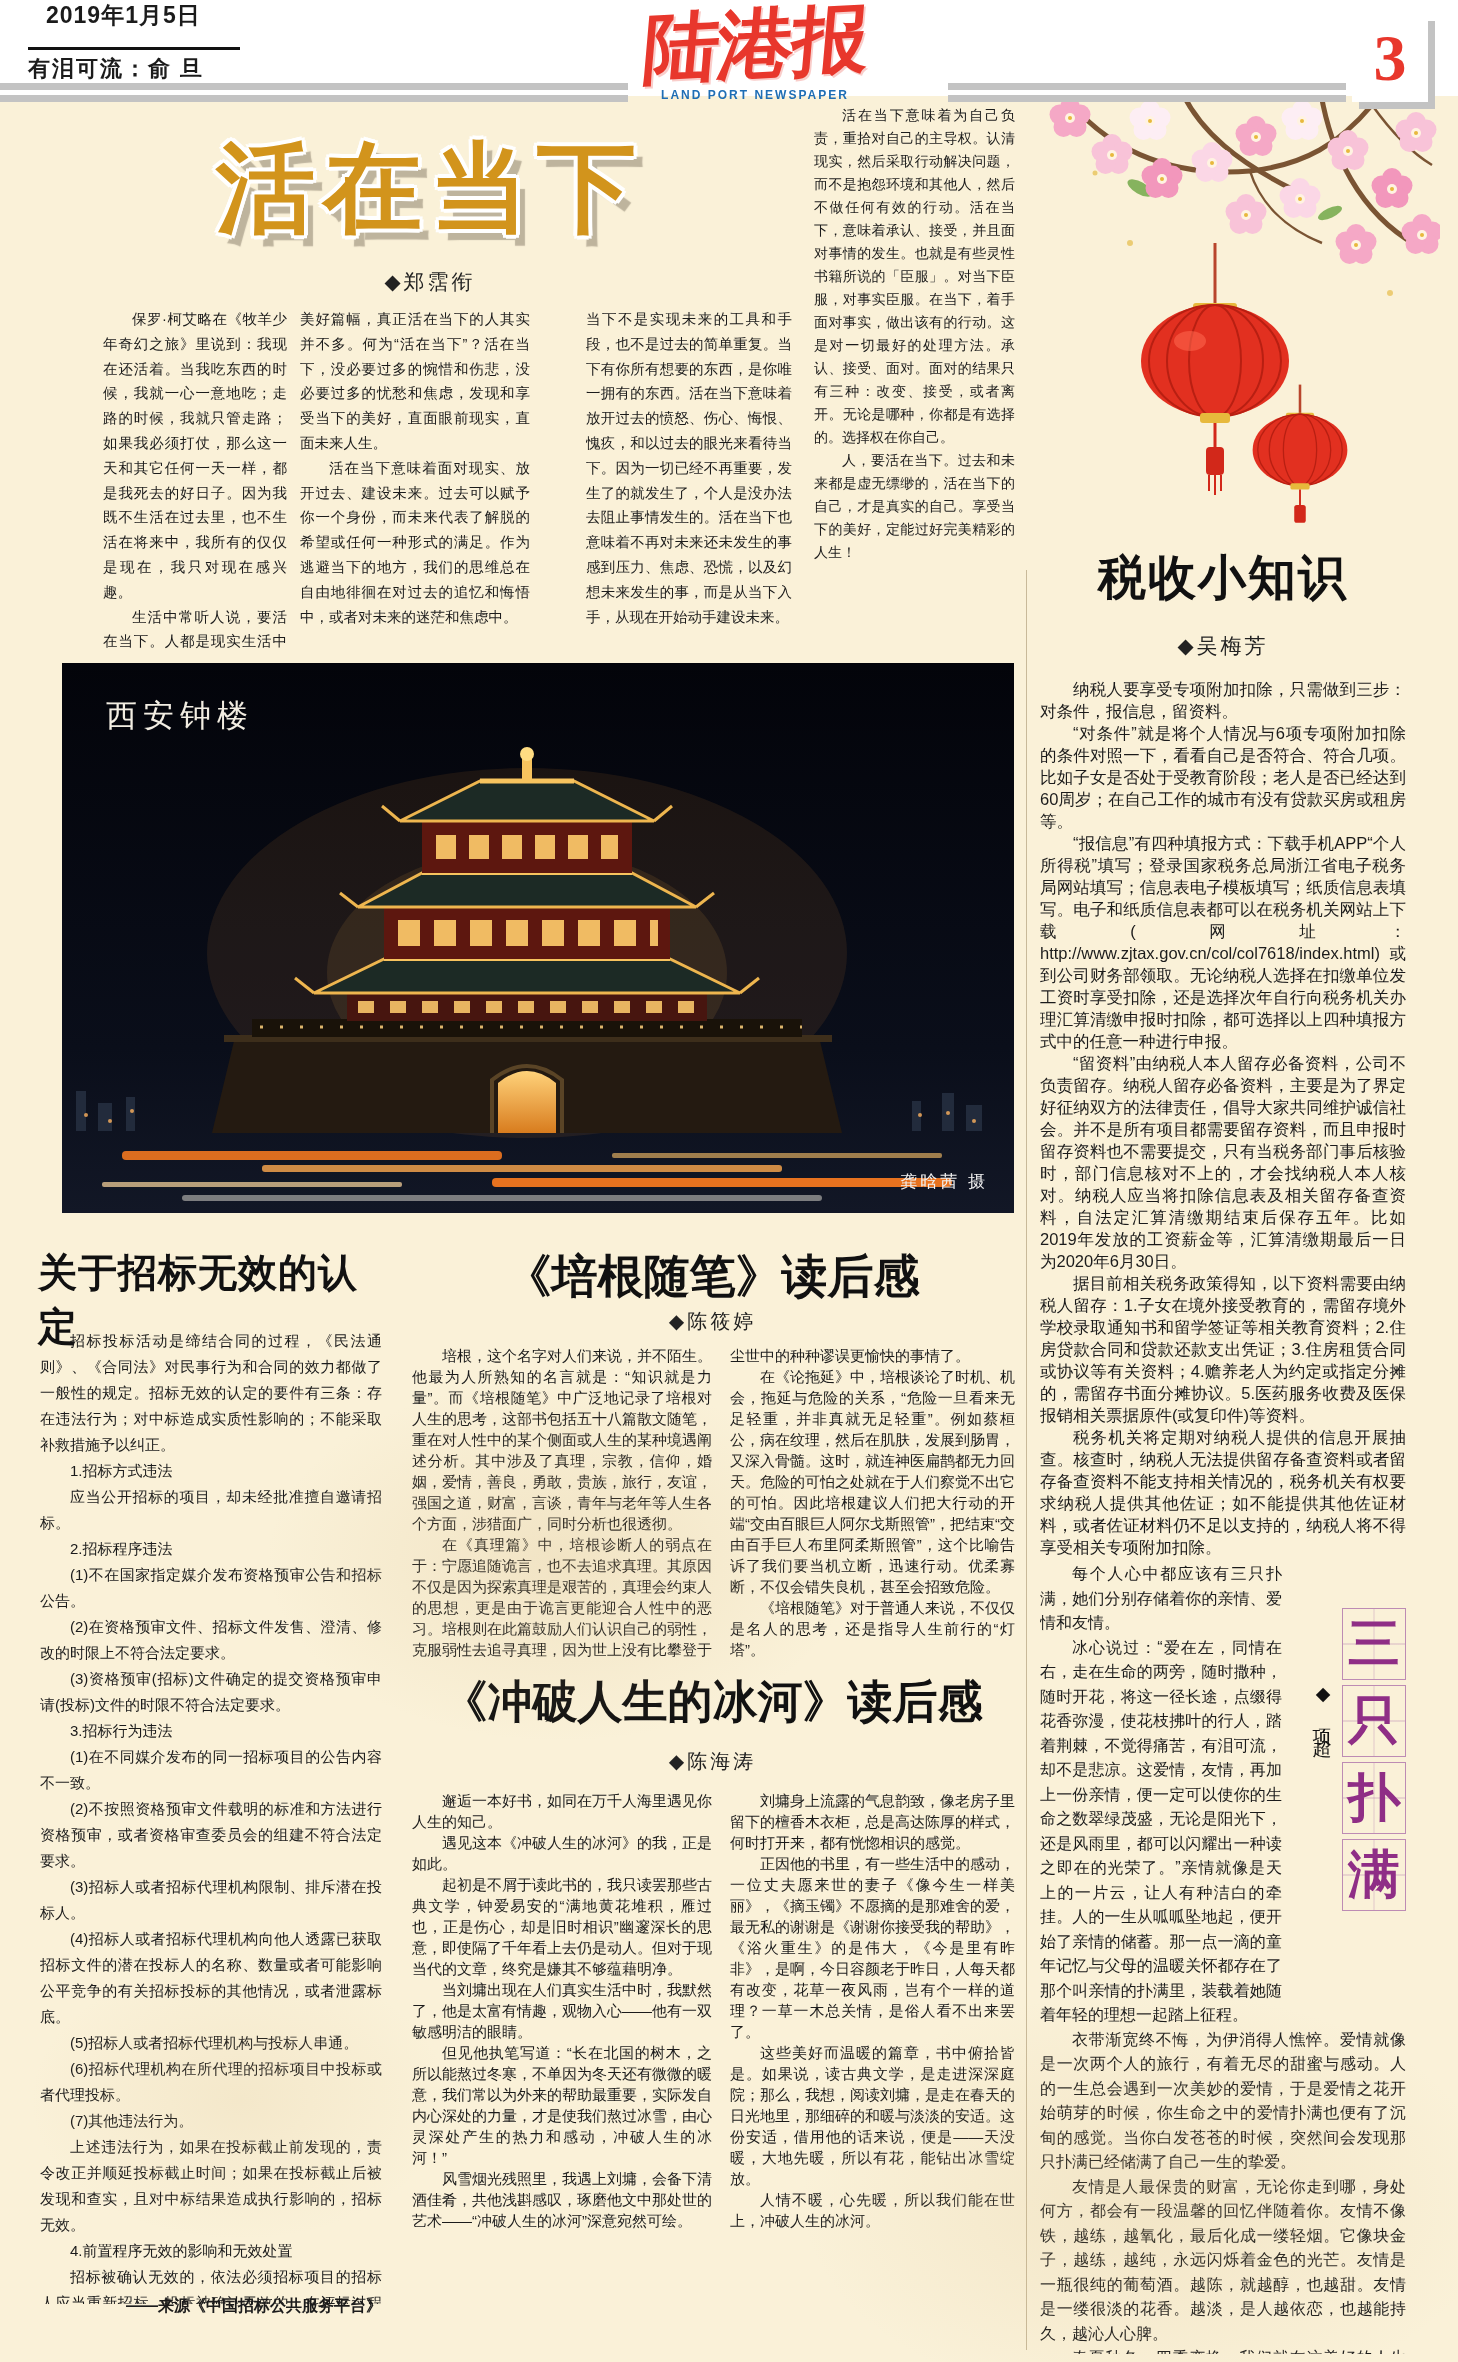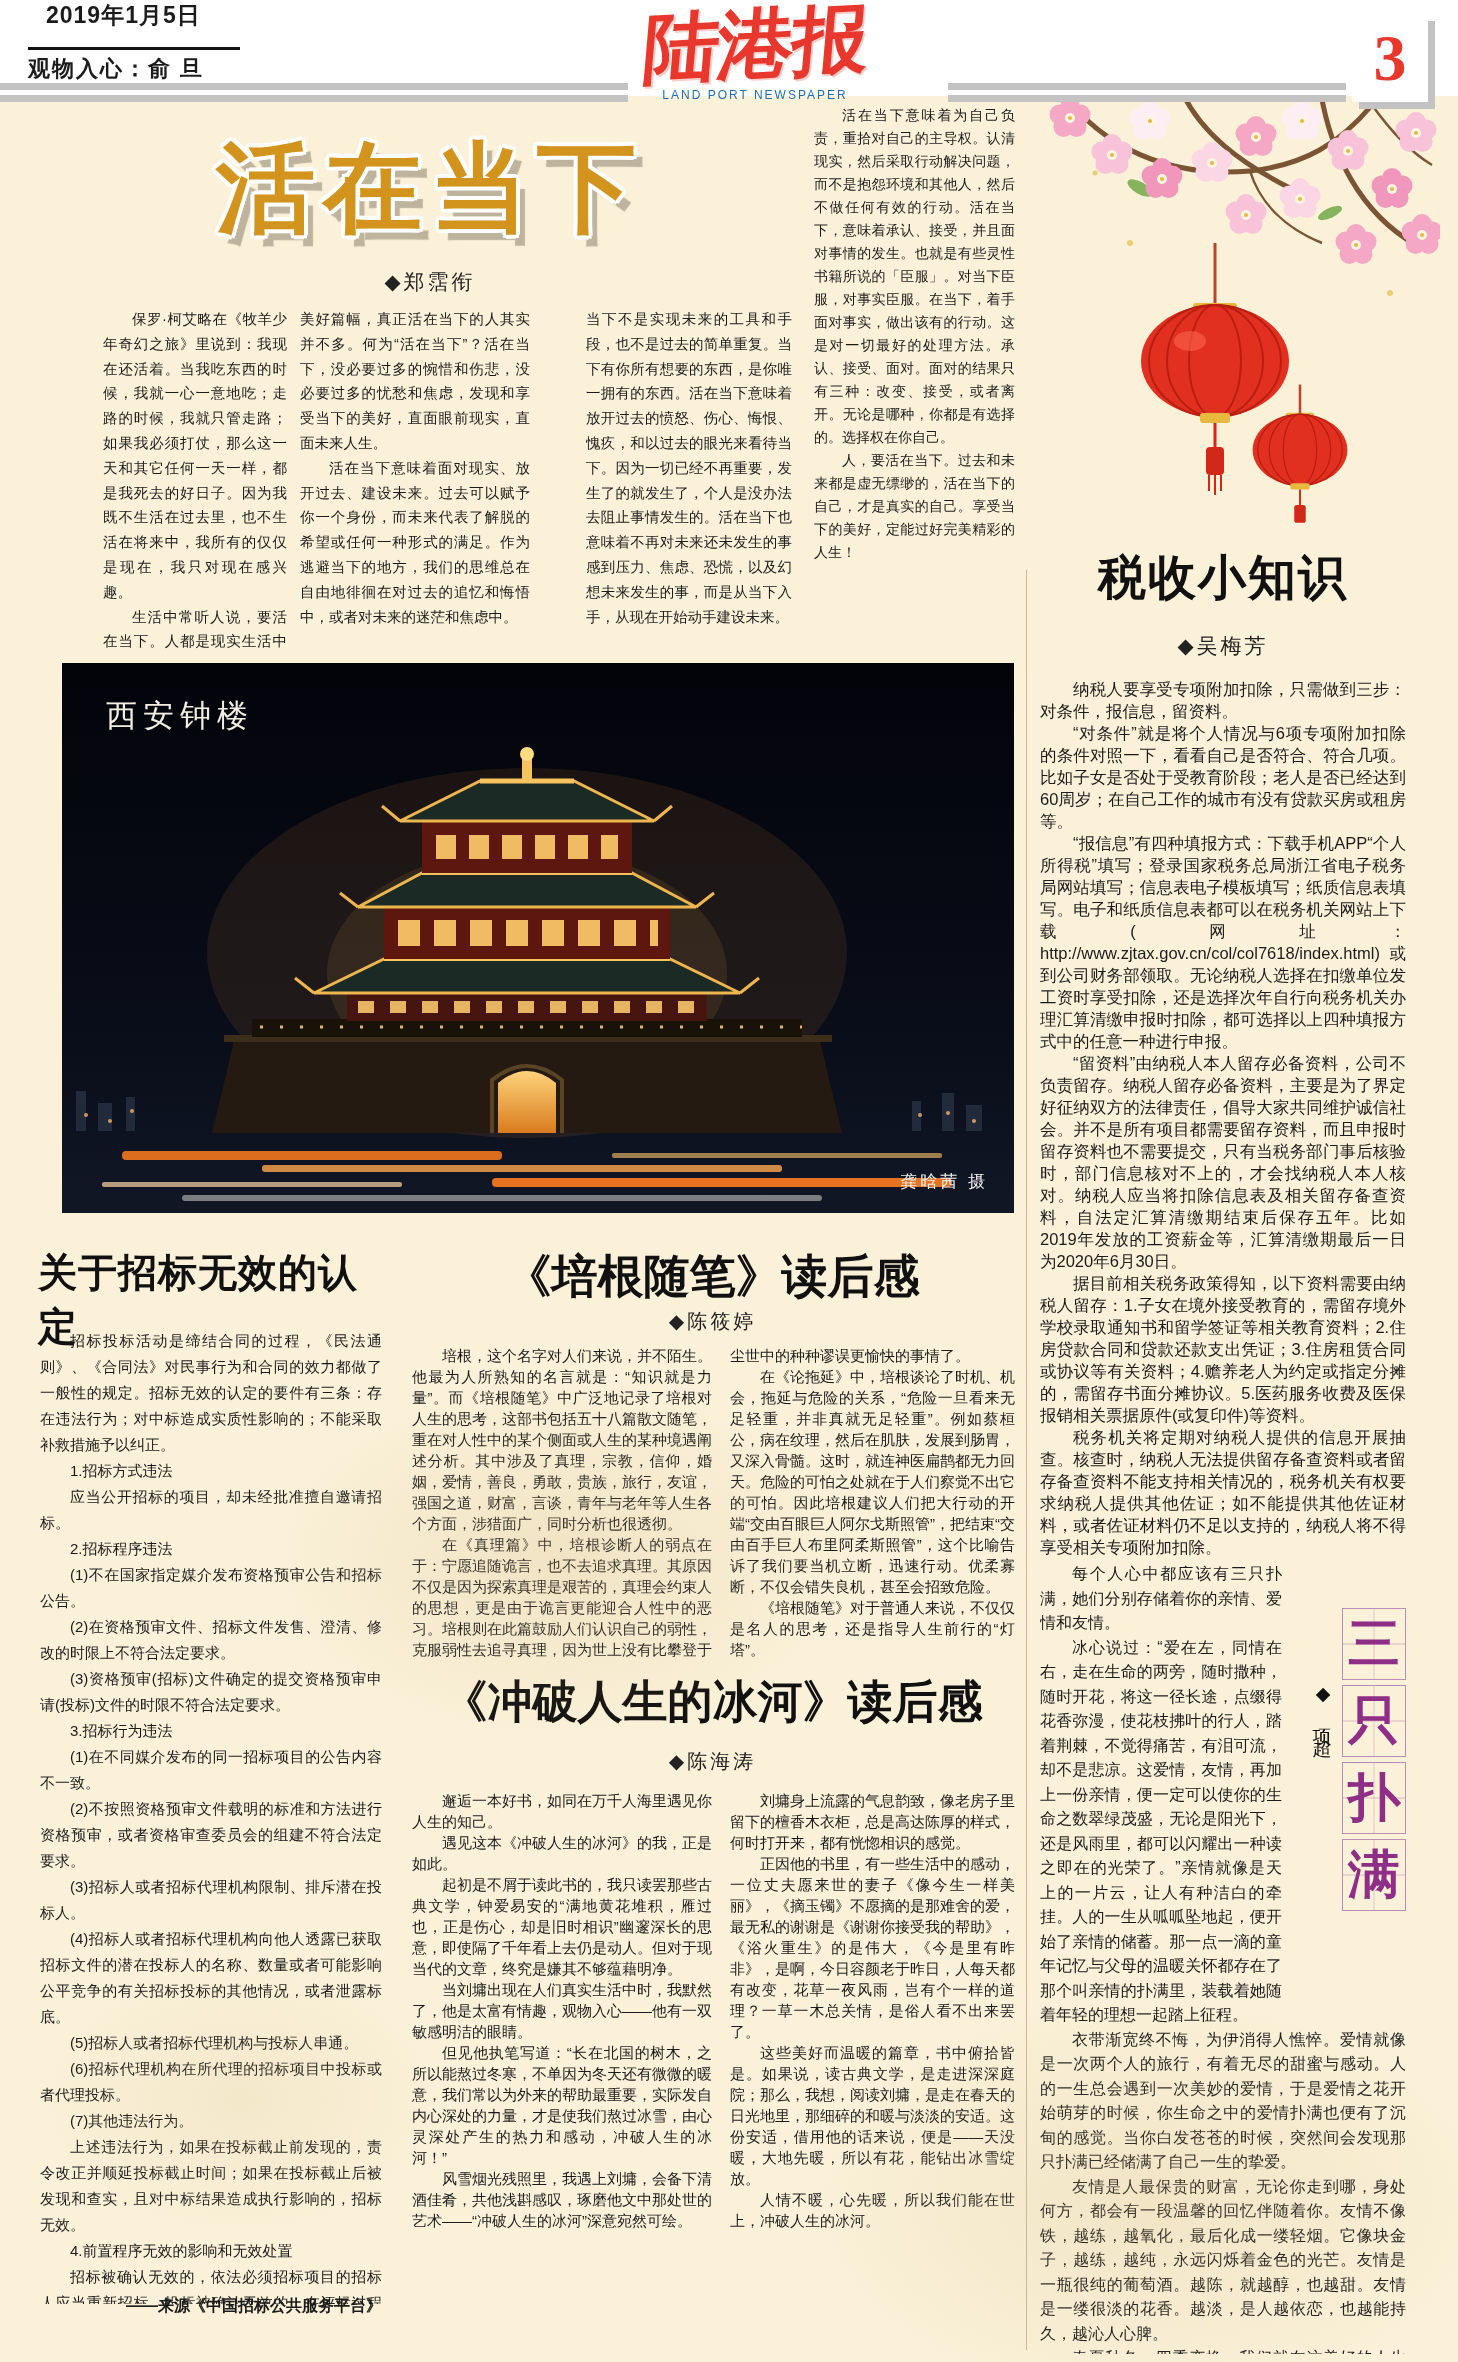--- a/index.html
+++ b/index.html
@@ -16,21 +16,21 @@
   .hdr-date{position:absolute;left:46px;top:0;font-size:23px;font-weight:bold;letter-spacing:1px;}
   .hdr-rule{position:absolute;left:28px;top:47px;width:212px;height:3px;background:#111;}
   .hdr-editor{position:absolute;left:28px;top:54px;font-size:22px;font-weight:bold;letter-spacing:2px;}
   .bar{position:absolute;background:#c3c3c3;height:7px;}
   .bar-l1{left:0;top:83px;width:628px;}  .bar-l2{left:0;top:95px;width:628px;}
   .bar-r1{left:948px;top:83px;width:398px;} .bar-r2{left:948px;top:95px;width:398px;}
   .paper-name{position:absolute;left:620px;top:2px;width:270px;text-align:center;
     font-family:"Liberation Serif","DejaVu Serif",serif;font-weight:bold;font-size:76px;line-height:84px;
     color:#e8372c;transform:skewX(-8deg) rotate(-3deg);letter-spacing:-2px;text-shadow:2px 2px 0 rgba(232,55,44,.25);}
   .paper-name-en{position:absolute;left:620px;top:88px;width:270px;text-align:center;
-    font-size:12px;font-weight:normal;letter-spacing:2px;color:#1f6eb5;}
+    font-size:12px;font-weight:bold;letter-spacing:2px;color:#1f6eb5;}
   .page-num-box{position:absolute;left:1352px;top:14px;width:76px;height:88px;background:#fff;
     box-shadow:7px 7px 0 #c3c3c3;display:flex;align-items:center;justify-content:center;}
   .page-num{font-size:66px;font-weight:bold;color:#e8372c;font-family:"Liberation Serif",serif;}
   
   .col p,.flow p{margin:0;text-indent:2em;text-align:justify;}
   .cont p:first-child{text-indent:0;}
   .byline{font-size:21px;color:#222;letter-spacing:3px;}
   
   .a1-title{position:absolute;left:180px;top:112px;width:500px;height:152px;line-height:152px;
     text-align:center;font-size:99px;font-weight:bold;letter-spacing:8px;color:#d2941c;
@@ -89,21 +89,21 @@
                linear-gradient(90deg, rgba(189,140,180,0) 48%, rgba(189,140,180,.35) 50%, rgba(189,140,180,0) 52%);}
 </style>
 </head>
 <body>
 
 <div id="page">
 
   <div class="header">
     <div class="hdr-date">2019年1月5日</div>
     <div class="hdr-rule"></div>
-    <div class="hdr-editor">观物入心：俞  旦</div>
+    <div class="hdr-editor">有泪可流：俞  旦</div>
     <div class="bar bar-l1"></div>
     <div class="bar bar-l2"></div>
     <div class="bar bar-r1"></div>
     <div class="bar bar-r2"></div>
     <div class="paper-name">陆港报</div>
     <div class="paper-name-en">LAND PORT NEWSPAPER</div>
     <div class="page-num-box">
       <span class="page-num">3</span>
     </div>
   </div>

